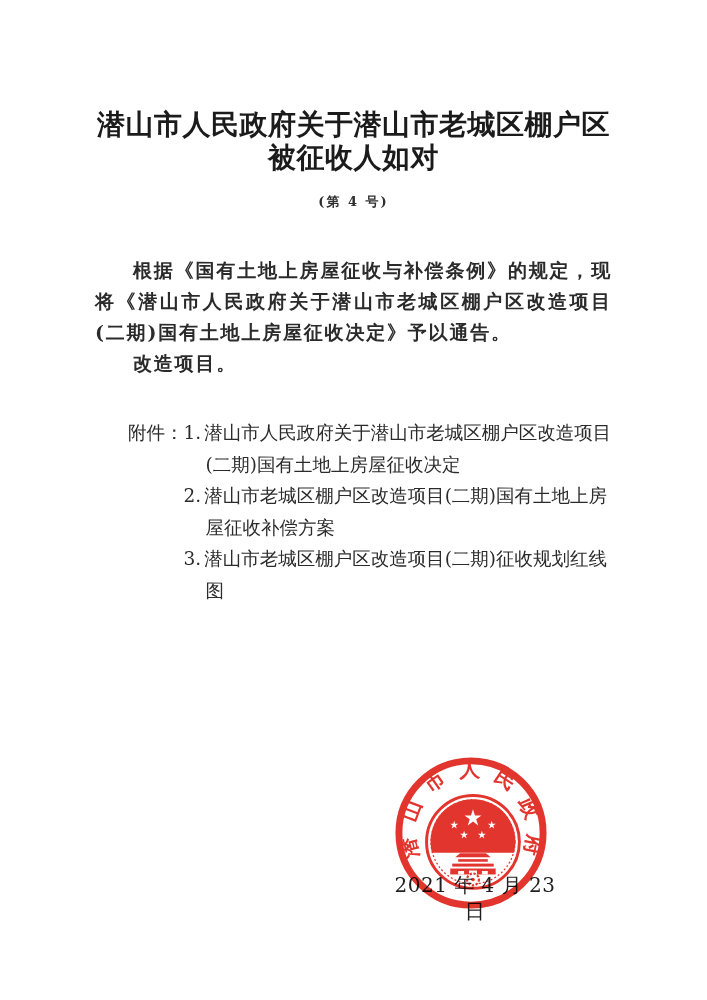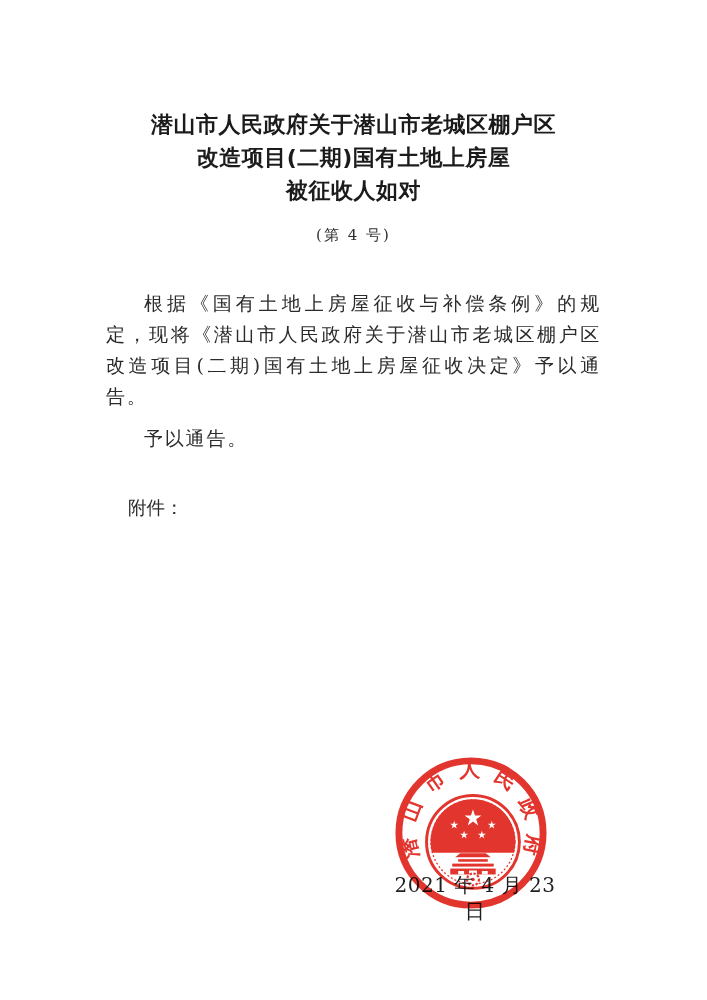--- a/index.html
+++ b/index.html
@@ -14,40 +14,42 @@
     overflow: hidden;
     font-family: "DejaVu Serif", "Liberation Serif", serif;
     color: #2b2b2b;
   }
   .content { padding: 108px 95px 0 95px; }
 
   .title {
     margin: 0;
     font-family: "DejaVu Sans", "Liberation Sans", sans-serif;
     font-weight: 700;
-    font-size: 22px;
+    font-size: 28px;
     line-height: 33px;
     text-align: center;
     color: #1b1b1b;
     letter-spacing: 0.5px;
   }
   .doc-number {
     margin-top: 16px;
     text-align: center;
-    font-size: 15px;
+    font-size: 13px;
     line-height: 24px;
     letter-spacing: 2px;
     color: #2e2e2e;
+    font-weight: bold;
   }
   .body-text { margin-top: 41px; font-size: 19px; line-height: 31px; }
   .body-text p {
-    margin: 11px;
+    margin: 0;
     text-indent: 2em;
     text-align: justify;
     letter-spacing: 1.8px;
+    font-weight: bold;
   }
   .attachments {
     margin-top: 38px;
     margin-left: 33px;
     display: flex;
     align-items: flex-start;
     font-size: 18.5px;
     line-height: 31.5px;
     letter-spacing: 0;
   }
@@ -88,33 +90,37 @@
   }
 </style>
 </head>
 <body>
 
 <div class="page">
   <div class="content">
 
     <h1 class="title">
       <div>潜山市人民政府关于潜山市老城区棚户区</div>
-      <div>改造项目(二期)国有土地上房屋</div>
       <div>被征收人如对</div>
     </h1>
 
     <div class="doc-number">(第 4 号)</div>
 
     <div class="body-text">
       <p>根据《国有土地上房屋征收与补偿条例》的规定，现将《潜山市人民政府关于潜山市老城区棚户区改造项目(二期)国有土地上房屋征收决定》予以通告。</p>
-      <p>予以通告。</p>
+      <p>改造项目。</p>
     </div>
 
     <div class="attachments">
       <span class="att-label">附件：</span>
+      <div class="att-list">
+        <div class="att-item"><span class="att-no">1.</span><span>潜山市人民政府关于潜山市老城区棚户区改造项目(二期)国有土地上房屋征收决定</span></div>
+        <div class="att-item"><span class="att-no">2.</span><span>潜山市老城区棚户区改造项目(二期)国有土地上房屋征收补偿方案</span></div>
+        <div class="att-item"><span class="att-no">3.</span><span>潜山市老城区棚户区改造项目(二期)征收规划红线图</span></div>
+      </div>
     </div>
   </div>
 
   <div class="date">2021 年 4 月 23 日</div>
 
   <svg class="seal" viewBox="-80 -80 160 160" xmlns="http://www.w3.org/2000/svg" aria-hidden="true">
     <defs>
       <path id="star-shape" d="M0,-1 L0.2245,-0.309 L0.9511,-0.309 L0.3633,0.118 L0.5878,0.809 L0,0.382 L-0.5878,0.809 L-0.3633,0.118 L-0.9511,-0.309 L-0.2245,-0.309 Z"></path>
       <path id="seal-arc" d="M -52.5 23.4 A 57.5 57.5 0 1 1 52.5 23.4" fill="none"></path>
     </defs>

